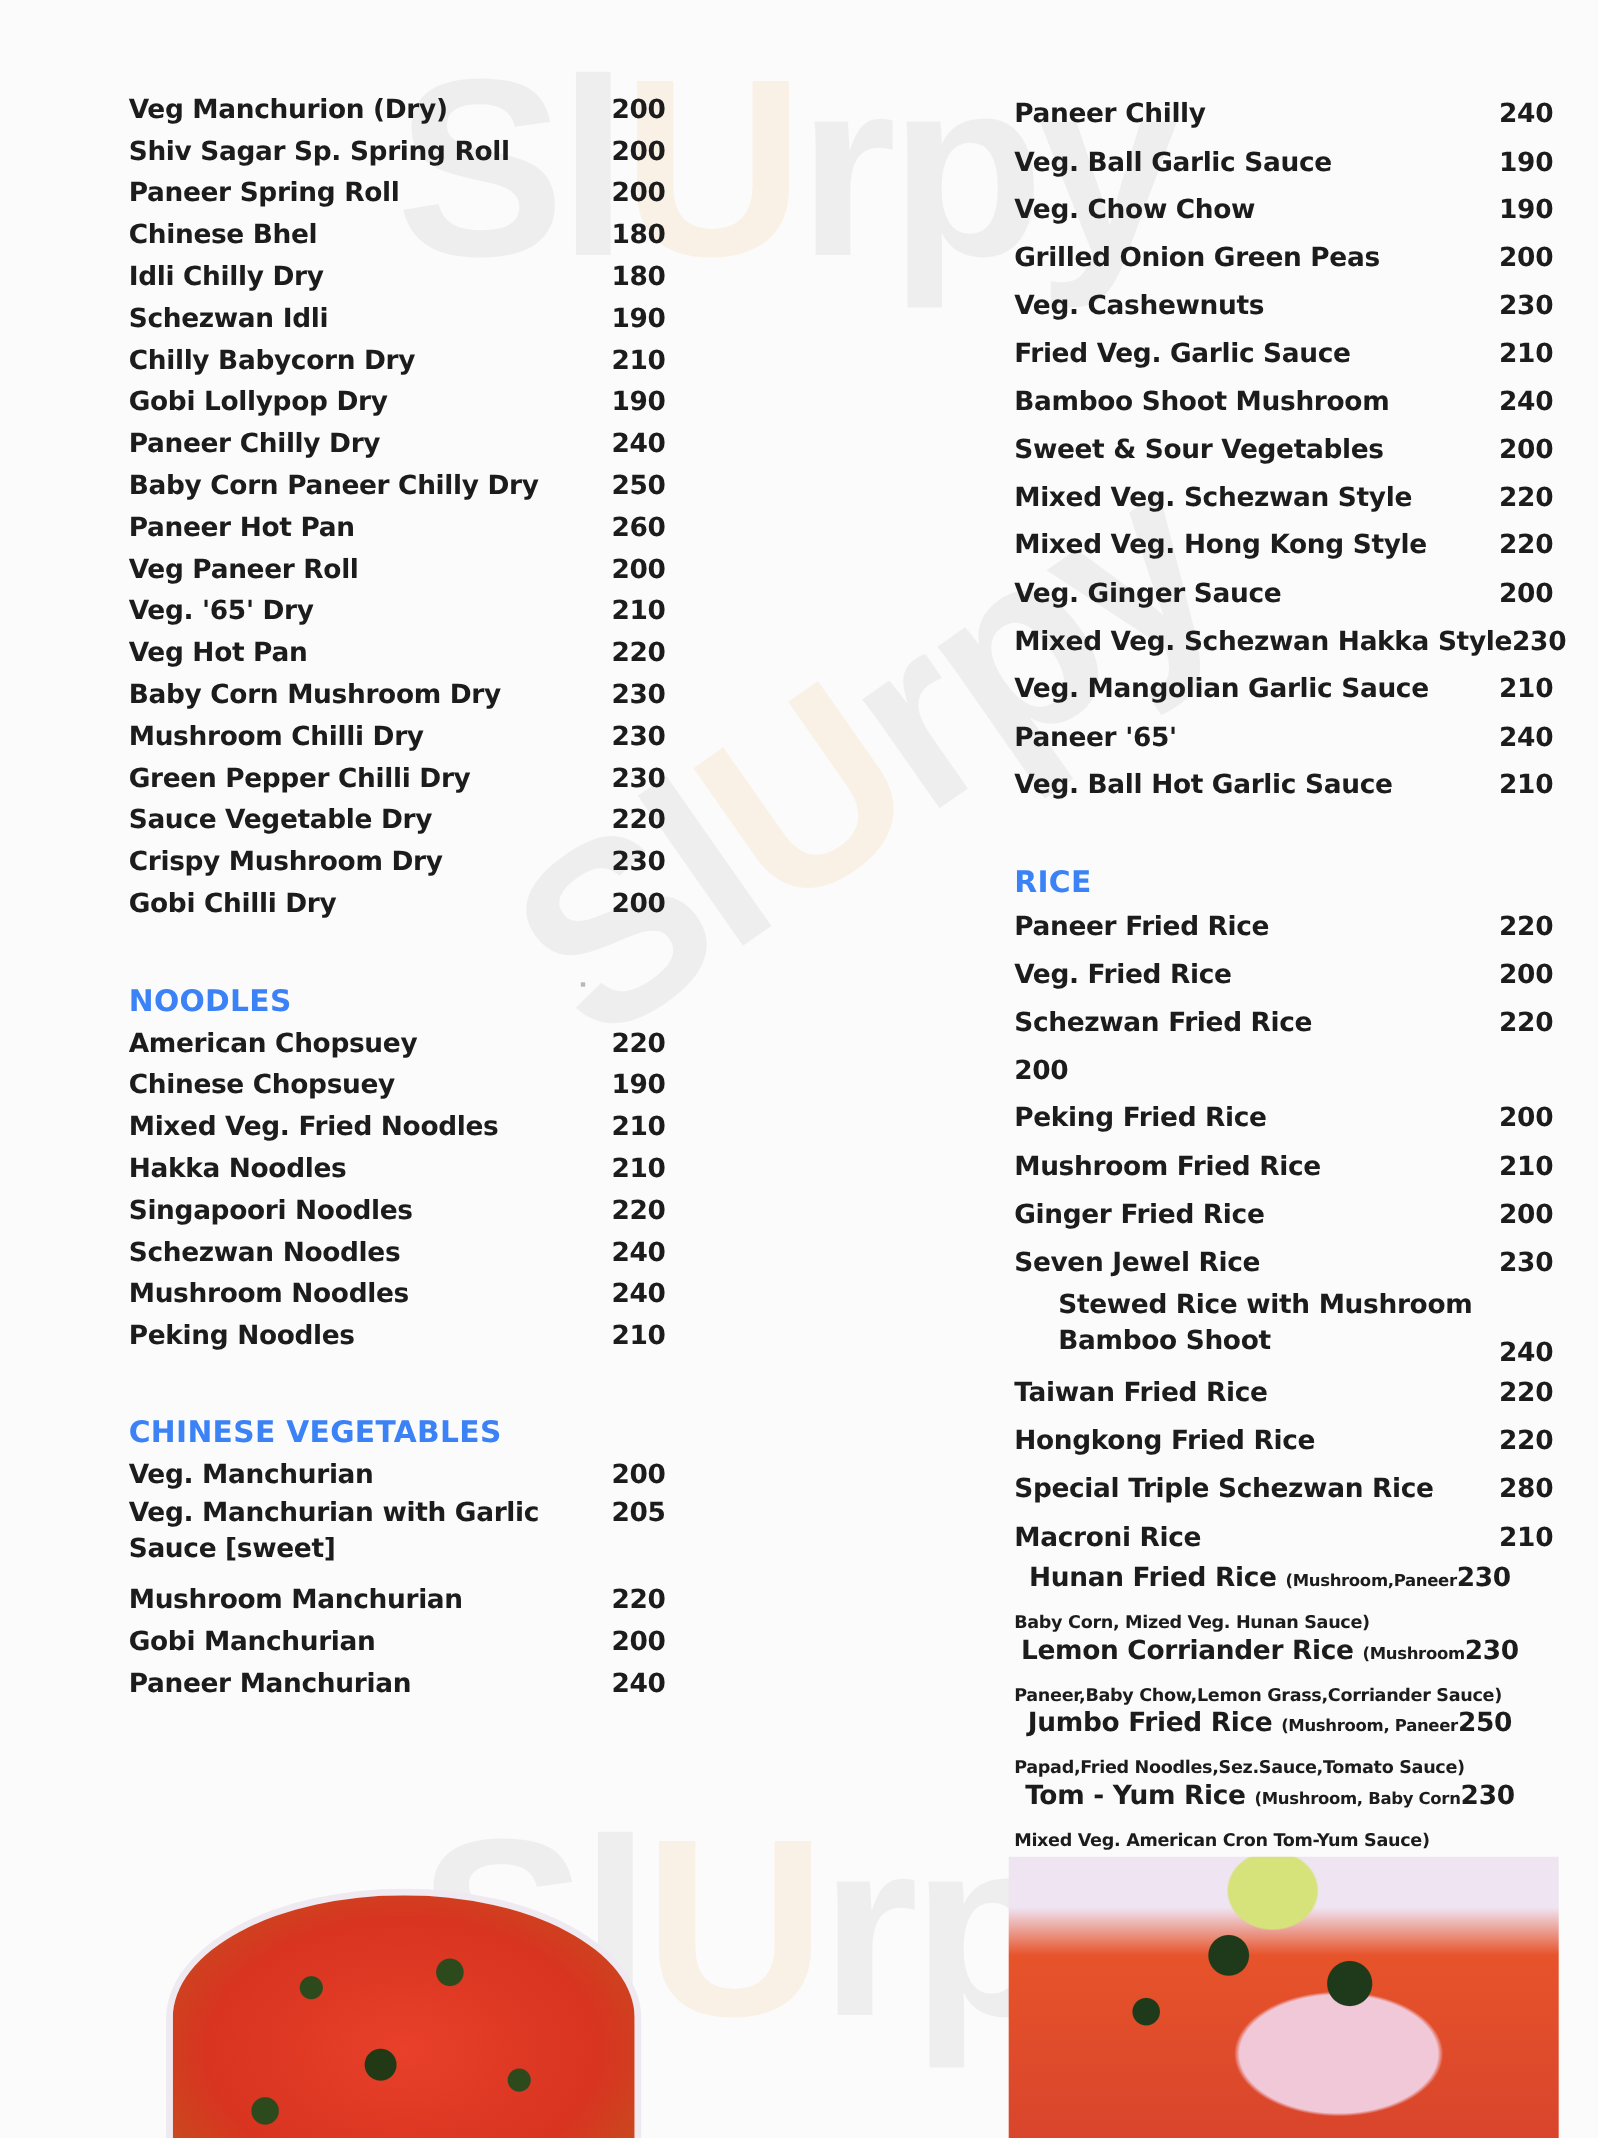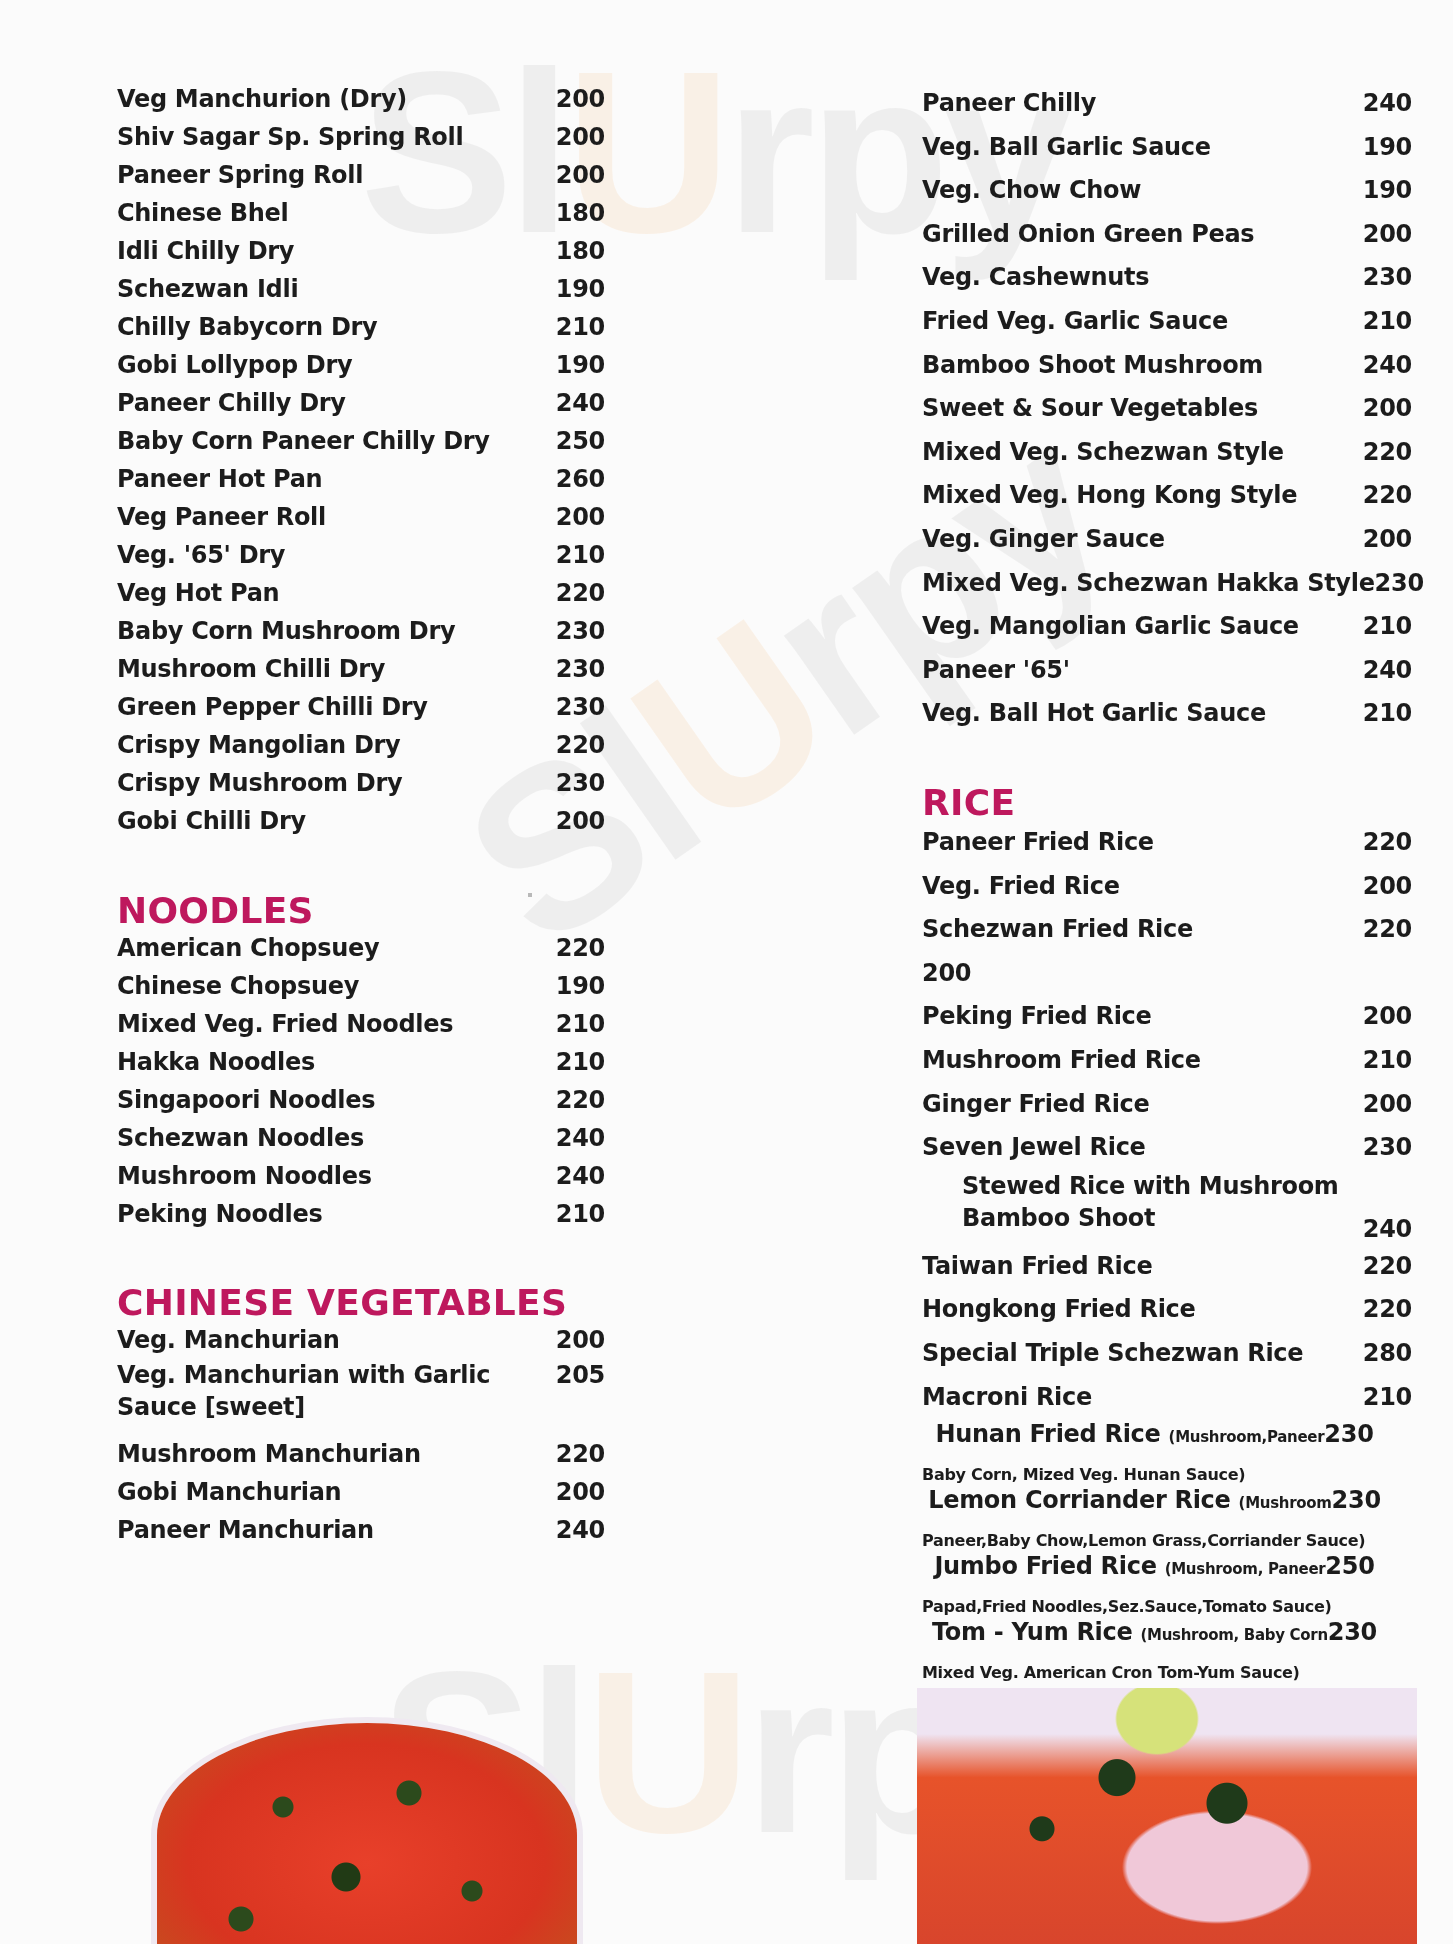--- a/index.html
+++ b/index.html
@@ -23,21 +23,21 @@
   .right { left: 922px; width: 490px; }
   .row {
     display: flex; justify-content: space-between; align-items: flex-start;
     font-size: 24px; font-weight: bold; letter-spacing: -0.3px;
     white-space: nowrap;
   }
   .left .row { height: 38px; line-height: 38px; }
   .right .row { height: 43.6px; line-height: 43.6px; }
   .price { text-align: right; font-size: 24px; font-weight: bold; }
   .heading {
-    color: #be185d; font-weight: bold; font-size: 36px; letter-spacing: 0.3px;
+    color: #3b82f6; font-weight: bold; font-size: 27px; letter-spacing: 0.3px;
     line-height: 36px; margin: 0;
   }
   .row.tall { height: 76px; line-height: 32px; }
   .row.tall .name { white-space: normal; width: 400px; }
   .right .row.tall { height: 75px; margin-left: 40px; }
   .right .row.tall .price { align-self: flex-end; line-height: 32px; }
   .row.desc { flex-direction: column; height: 66px; line-height: 30px; }
   .row.desc .top { display: flex; justify-content: center; width: 465px; }
   .row.desc .sub { font-size: 16px; line-height: 20px; font-weight: bold; }
   .row.desc .small { font-size: 15px; font-weight: bold; }
@@ -139,21 +139,21 @@
     </div>
     <div class="row">
       <span class="name">Mushroom Chilli Dry</span>
       <span class="price">230</span>
     </div>
     <div class="row">
       <span class="name">Green Pepper Chilli Dry</span>
       <span class="price">230</span>
     </div>
     <div class="row">
-      <span class="name">Crispy Mangolian Dry</span>
+      <span class="name">Sauce Vegetable Dry</span>
       <span class="price">220</span>
     </div>
     <div class="row">
       <span class="name">Crispy Mushroom Dry</span>
       <span class="price">230</span>
     </div>
     <div class="row">
       <span class="name">Gobi Chilli Dry</span>
       <span class="price">200</span>
     </div>

